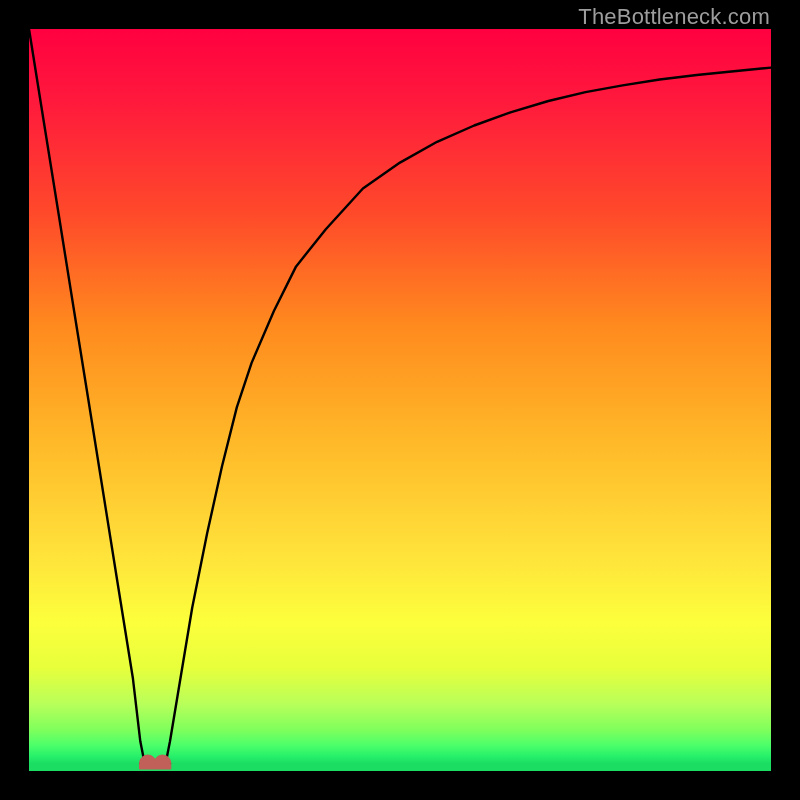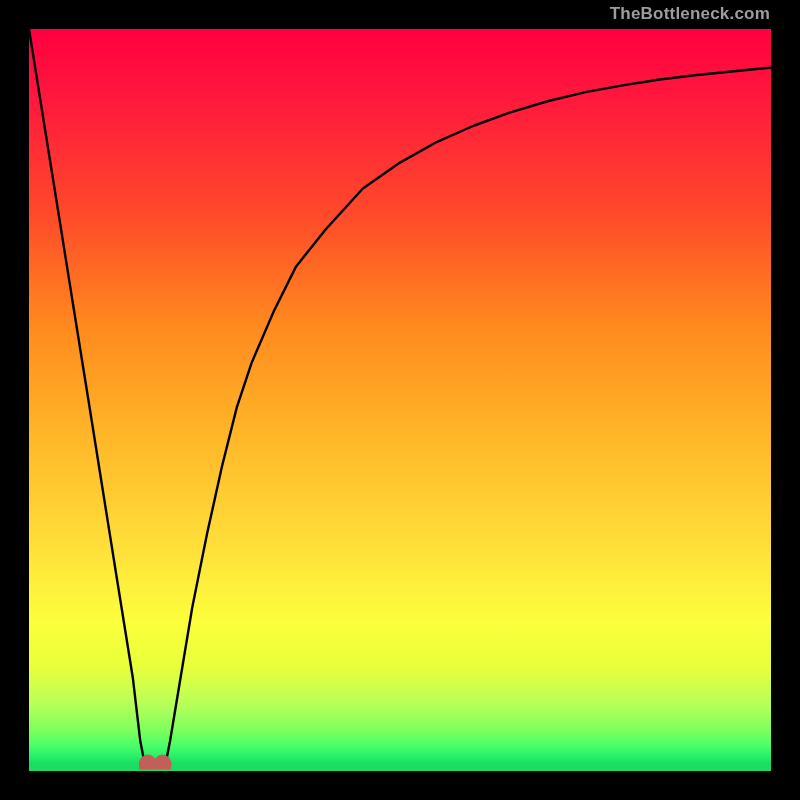--- a/index.html
+++ b/index.html
@@ -40,23 +40,23 @@
       #27f06a 98%,
       #1add62 99%,
       #1add62 100%
     );
   }
   .watermark {
     position: absolute;
     top: 4px;
     right: 30px;
     color: #9d9d9d;
-    font-size: 17px;
+    font-size: 22px;
     letter-spacing: 0.2px;
-    font-weight: 700;
+    font-weight: 400;
   }
   svg.overlay {
     position: absolute;
     left: 29px;
     top: 29px;
     width: 742px;
     height: 742px;
     overflow: visible;
   }
   .curve {

